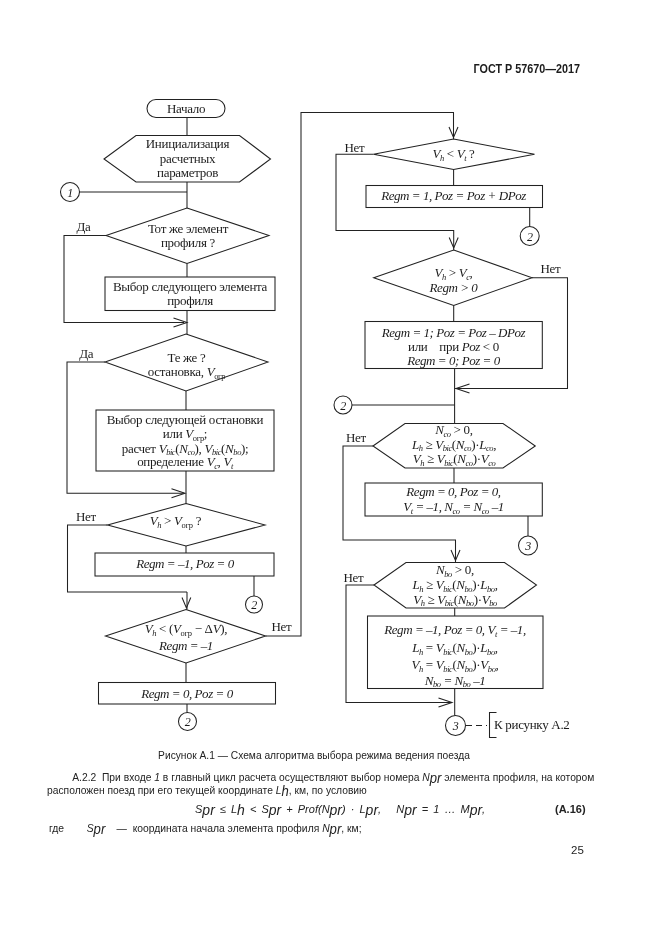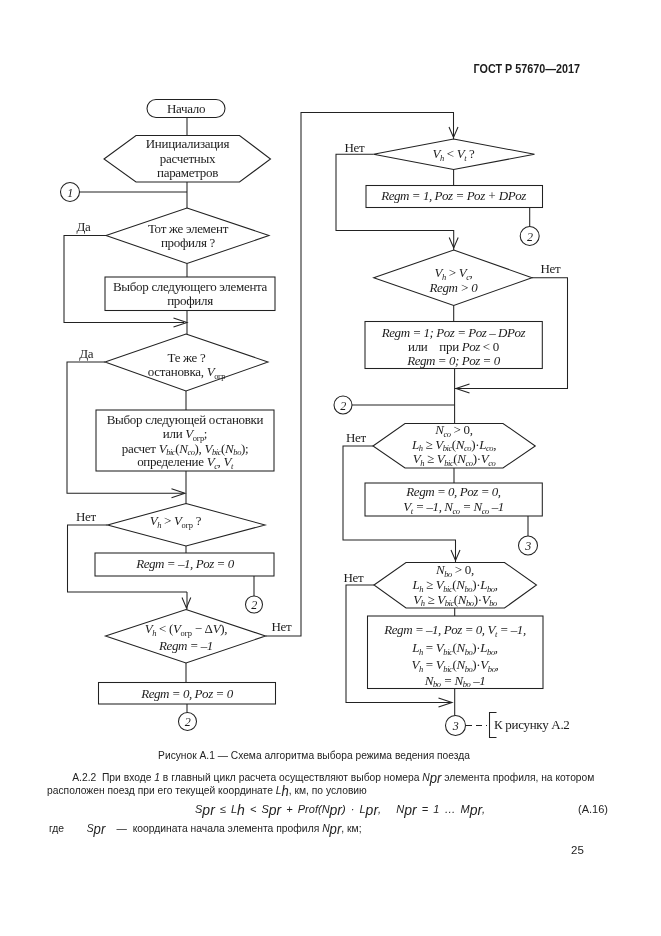--- a/index.html
+++ b/index.html
@@ -147,16 +147,16 @@
     <text x="494" y="729" text-anchor="start">К рисунку А.2</text>
   </g>
 </svg>
 <div id="bottom">
   <div class="bt" style="left:0;top:749px;width:628px;text-align:center;transform:scaleX(0.93);">Рисунок А.1 — Схема алгоритма выбора режима ведения поезда</div>
   <div class="bt" style="left:47px;top:771px;width:600px;line-height:13px;transform:scaleX(0.935);transform-origin:0 0;white-space:nowrap;">
     <span style="margin-left:27px;">А.2.2&nbsp;&nbsp;При входе <span class="it">1</span> в главный цикл расчета осуществляют выбор номера <span class="it">N<sub>pr</sub></span> элемента профиля, на котором</span><br>
     расположен поезд при его текущей координате <span class="it">L<sub>h</sub></span>, км, по условию
   </div>
   <div class="bt it" style="left:195px;top:803px;word-spacing:2px;white-space:nowrap;"><span class="it">S<sub>pr</sub></span> ≤ <span class="it">L<sub>h</sub></span> &lt; <span class="it">S<sub>pr</sub></span> + <span class="it">Prof</span>(<span class="it">N<sub>pr</sub></span>) · <span class="it">L<sub>pr</sub></span>,&nbsp;&nbsp;&nbsp;<span class="it">N<sub>pr</sub></span> = 1 … <span class="it">M<sub>pr</sub></span>,</div>
-  <div class="bt" style="left:578px;top:803px;">(А.16)</div>
+  <div class="bt" style="left:555px;top:803px;font-weight:bold;">(А.16)</div>
   <div class="bt" style="left:49px;top:822px;white-space:nowrap;transform:scaleX(0.94);transform-origin:0 0;">где<span style="display:inline-block;width:24px;"></span><span class="it">S<sub>pr</sub></span><span style="display:inline-block;width:12px;"></span>—&nbsp;&nbsp;координата начала элемента профиля <span class="it">N<sub>pr</sub></span>, км;</div>
   <div class="bt" style="left:571px;top:844px;font-size:11.5px;text-align:center;">25</div>
 </div>
 
 </body></html>

